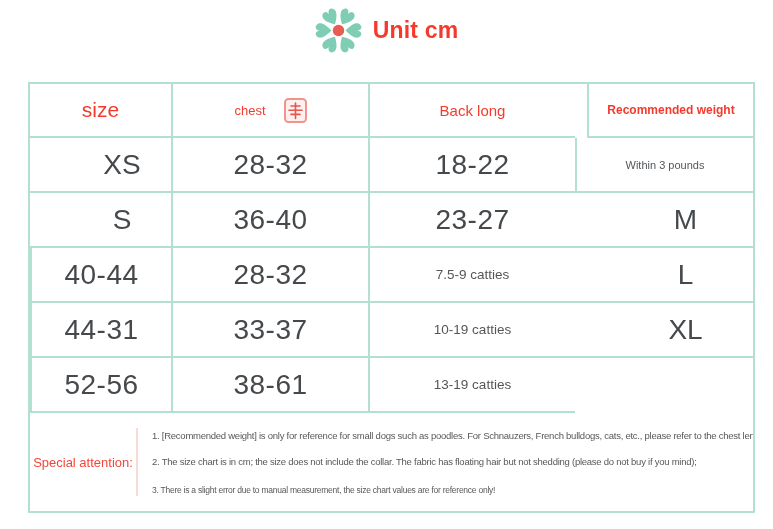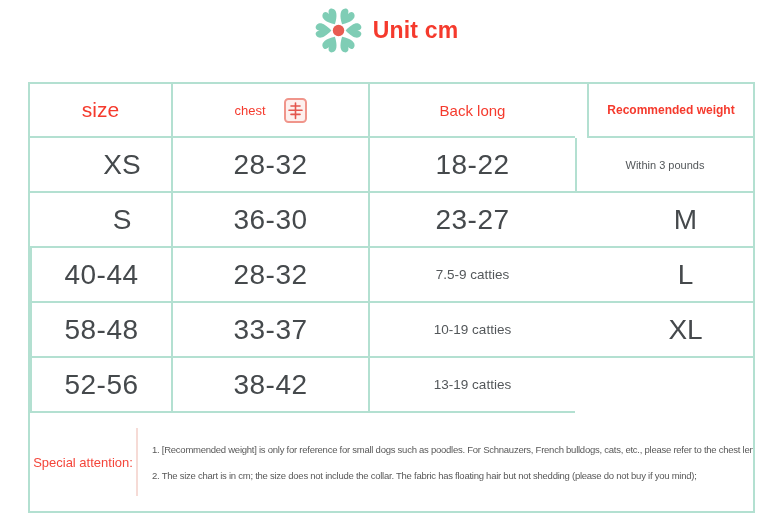--- a/index.html
+++ b/index.html
@@ -123,40 +123,41 @@
     </div>
     <div class="cell head back-head">Back long</div>
     <div class="cell head weight-head">Recommended weight</div>
 
     <div class="cell size-cell first">XS</div>
     <div class="cell num-cell">28-32</div>
     <div class="cell num-cell">18-22</div>
     <div class="cell weight-cell small">Within 3 pounds</div>
 
     <div class="cell size-cell first">S</div>
-    <div class="cell num-cell">36-30</div>
+    <div class="cell num-cell">36-40</div>
     <div class="cell num-cell">23-27</div>
 
     <div class="cell size-cell first">M</div>
     <div class="cell num-cell">40-44</div>
     <div class="cell num-cell">28-32</div>
     <div class="cell weight-cell">7.5-9 catties</div>
 
     <div class="cell size-cell first">L</div>
-    <div class="cell num-cell">58-48</div>
+    <div class="cell num-cell">44-31</div>
     <div class="cell num-cell">33-37</div>
     <div class="cell weight-cell">10-19 catties</div>
 
     <div class="cell size-cell first">XL</div>
     <div class="cell num-cell">52-56</div>
-    <div class="cell num-cell">38-42</div>
+    <div class="cell num-cell">38-61</div>
     <div class="cell weight-cell">13-19 catties</div>
 
     <div class="notes-row">
       <div class="notes-label">Special attention:</div>
       <div class="pink-divider"></div>
       <div class="notes">
         <div class="note">1. [Recommended weight] is only for reference for small dogs such as poodles. For Schnauzers, French bulldogs, cats, etc., please refer to the chest length;</div>
         <div class="note">2. The size chart is in cm; the size does not include the collar. The fabric has floating hair but not shedding (please do not buy if you mind);</div>
+        <div class="note tiny">3. There is a slight error due to manual measurement, the size chart values are for reference only!</div>
       </div>
     </div>
   </div>
 </div>
 
 </body></html>

